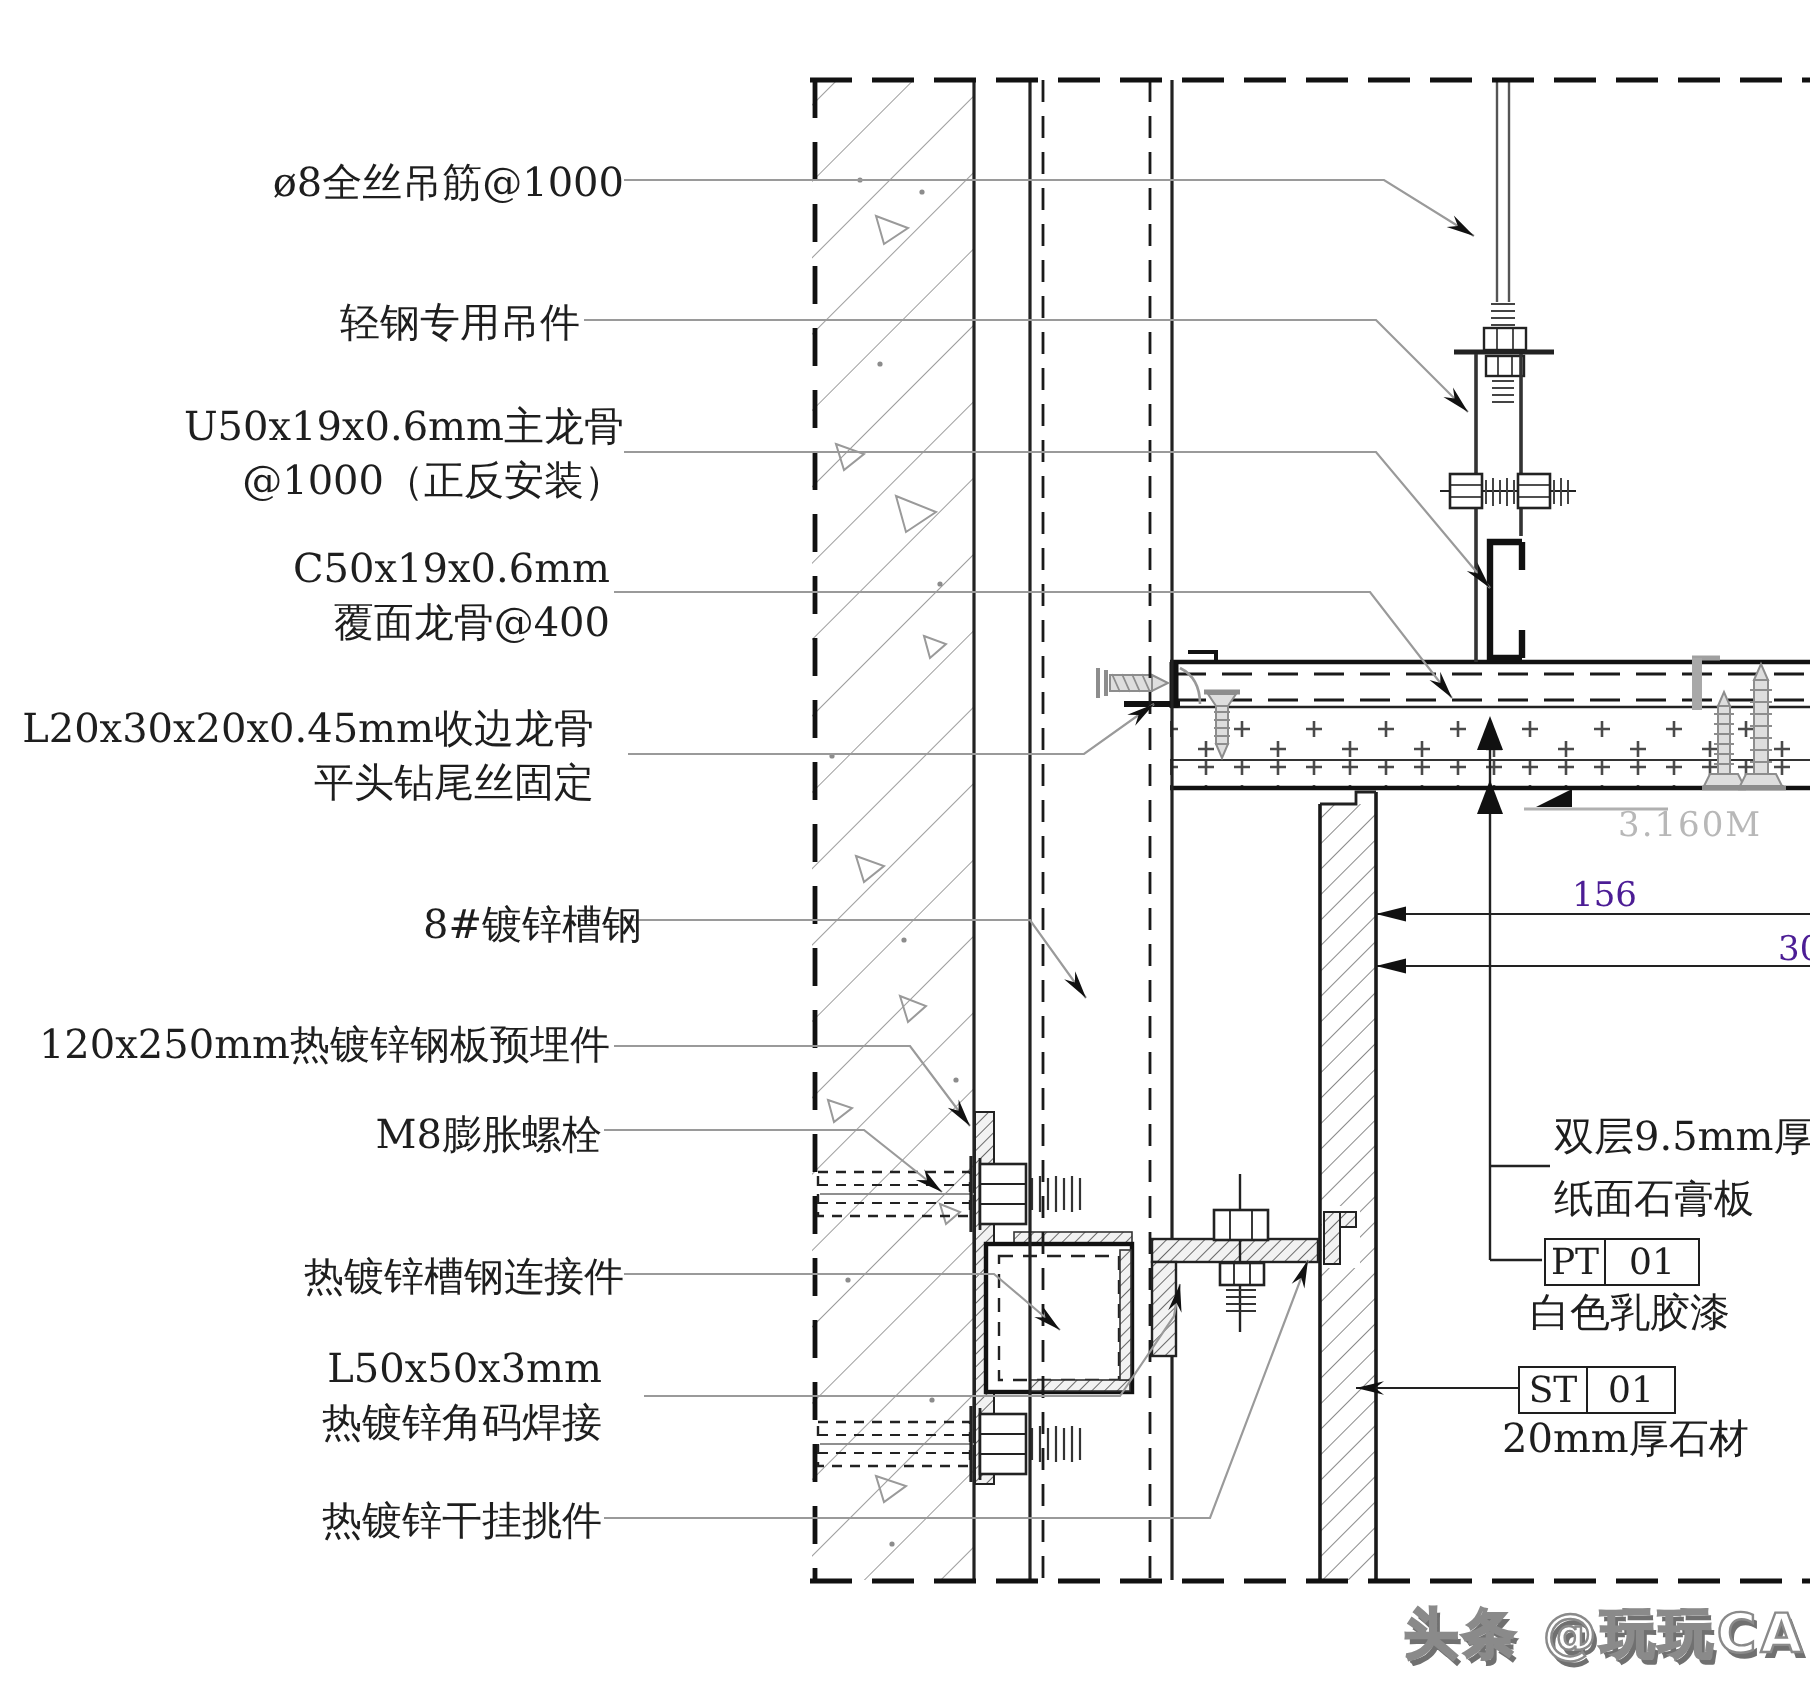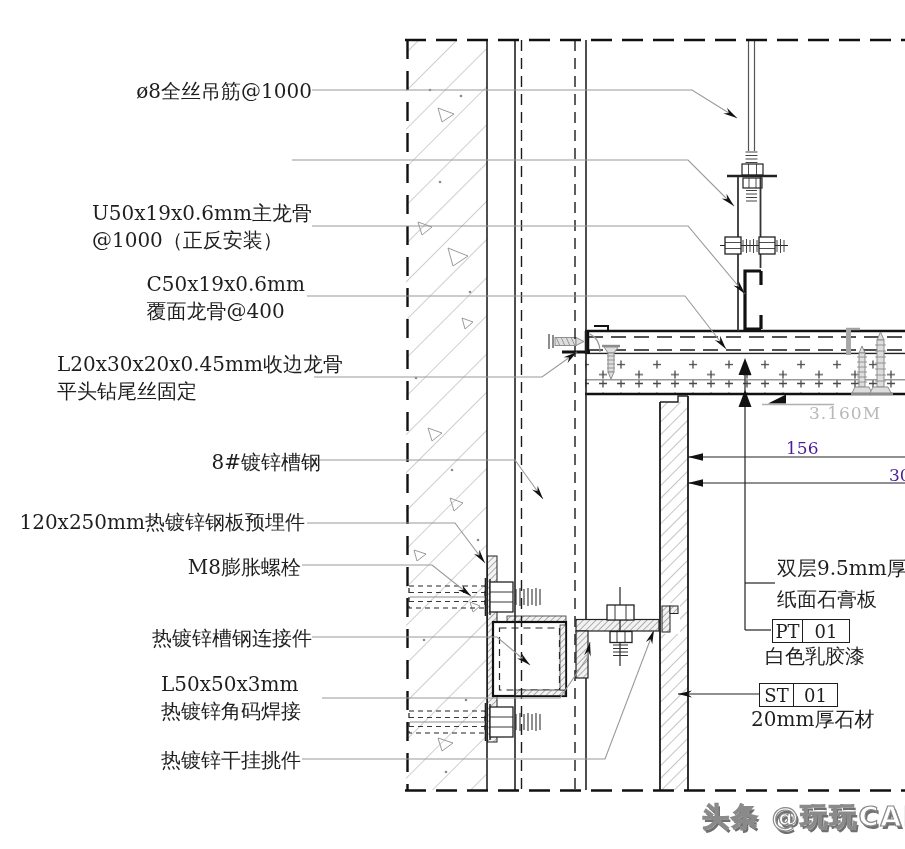--- a/index.html
+++ b/index.html
@@ -1,20 +1,20 @@
 <!DOCTYPE html>
 <html><head>
 <meta charset="utf-8">
 <style>
   html,body{margin:0;padding:0;background:#fff;}
   #stage{position:relative;width:905px;height:849px;background:#fff;overflow:hidden;
          font-family:"DejaVu Serif","Liberation Serif",serif;}
   #stage svg{position:absolute;left:0;top:0;}
   .co{position:absolute;color:#1e1e1e;font-size:20px;line-height:27px;white-space:nowrap;}
-  .co.r{}
+  .co.r{text-align:right;}
   .co div{white-space:nowrap;}
   .tagbox{position:absolute;display:flex;height:22px;border:1.6px solid #1e1e1e;background:#fff;
           font-size:18px;color:#1e1e1e;align-items:center;}
   .tagbox .c1{border-right:1.6px solid #1e1e1e;height:100%;display:flex;align-items:center;justify-content:center;}
   .tagbox .c2{height:100%;display:flex;align-items:center;justify-content:center;flex:1;}
   .dim{position:absolute;color:#4c1d95;font-size:17px;white-space:nowrap;}
   .elev{position:absolute;color:#b8b8b8;font-size:17px;white-space:nowrap;letter-spacing:1px;margin-left:35px;}
   .wm{position:absolute;font-size:27px;font-weight:bold;color:#ffffff;letter-spacing:2px;
       -webkit-text-stroke:1.2px #8a8a8a;text-shadow:2px 3px 0 #707070;white-space:nowrap;
       font-family:"DejaVu Sans","Liberation Sans",sans-serif;}
@@ -267,29 +267,32 @@
 
   <g>
     <line x1="405" y1="40" x2="905" y2="40" stroke="#111" stroke-width="2.4" stroke-dasharray="21 10"></line>
     <line x1="405" y1="790.5" x2="905" y2="790.5" stroke="#111" stroke-width="2.4" stroke-dasharray="21 10"></line>
   </g>
 </svg>
 
 <div class="co r" style="right:593px;top:78px;">
       <div>ø8全丝吊筋@1000</div>
     </div>
+<div class="co r" style="right:615px;top:148px;">
+      <div>轻钢专用吊件</div>
+    </div>
 <div class="co r" style="right:593px;top:200px;">
       <div>U50x19x0.6mm主龙骨</div>
       <div>@1000（正反安装）</div>
     </div>
 <div class="co r" style="right:600px;top:271px;">
       <div>C50x19x0.6mm</div>
       <div>覆面龙骨@400</div>
     </div>
-<div class="co r" style="right:562px;top:351px;">
+<div class="co r" style="right:608px;top:351px;">
       <div>L20x30x20x0.45mm收边龙骨</div>
       <div>平头钻尾丝固定</div>
     </div>
 <div class="co r" style="right:584px;top:449px;">
       <div>8#镀锌槽钢</div>
     </div>
 <div class="co r" style="right:600px;top:509px;">
       <div>120x250mm热镀锌钢板预埋件</div>
     </div>
 <div class="co r" style="right:604px;top:554px;">

